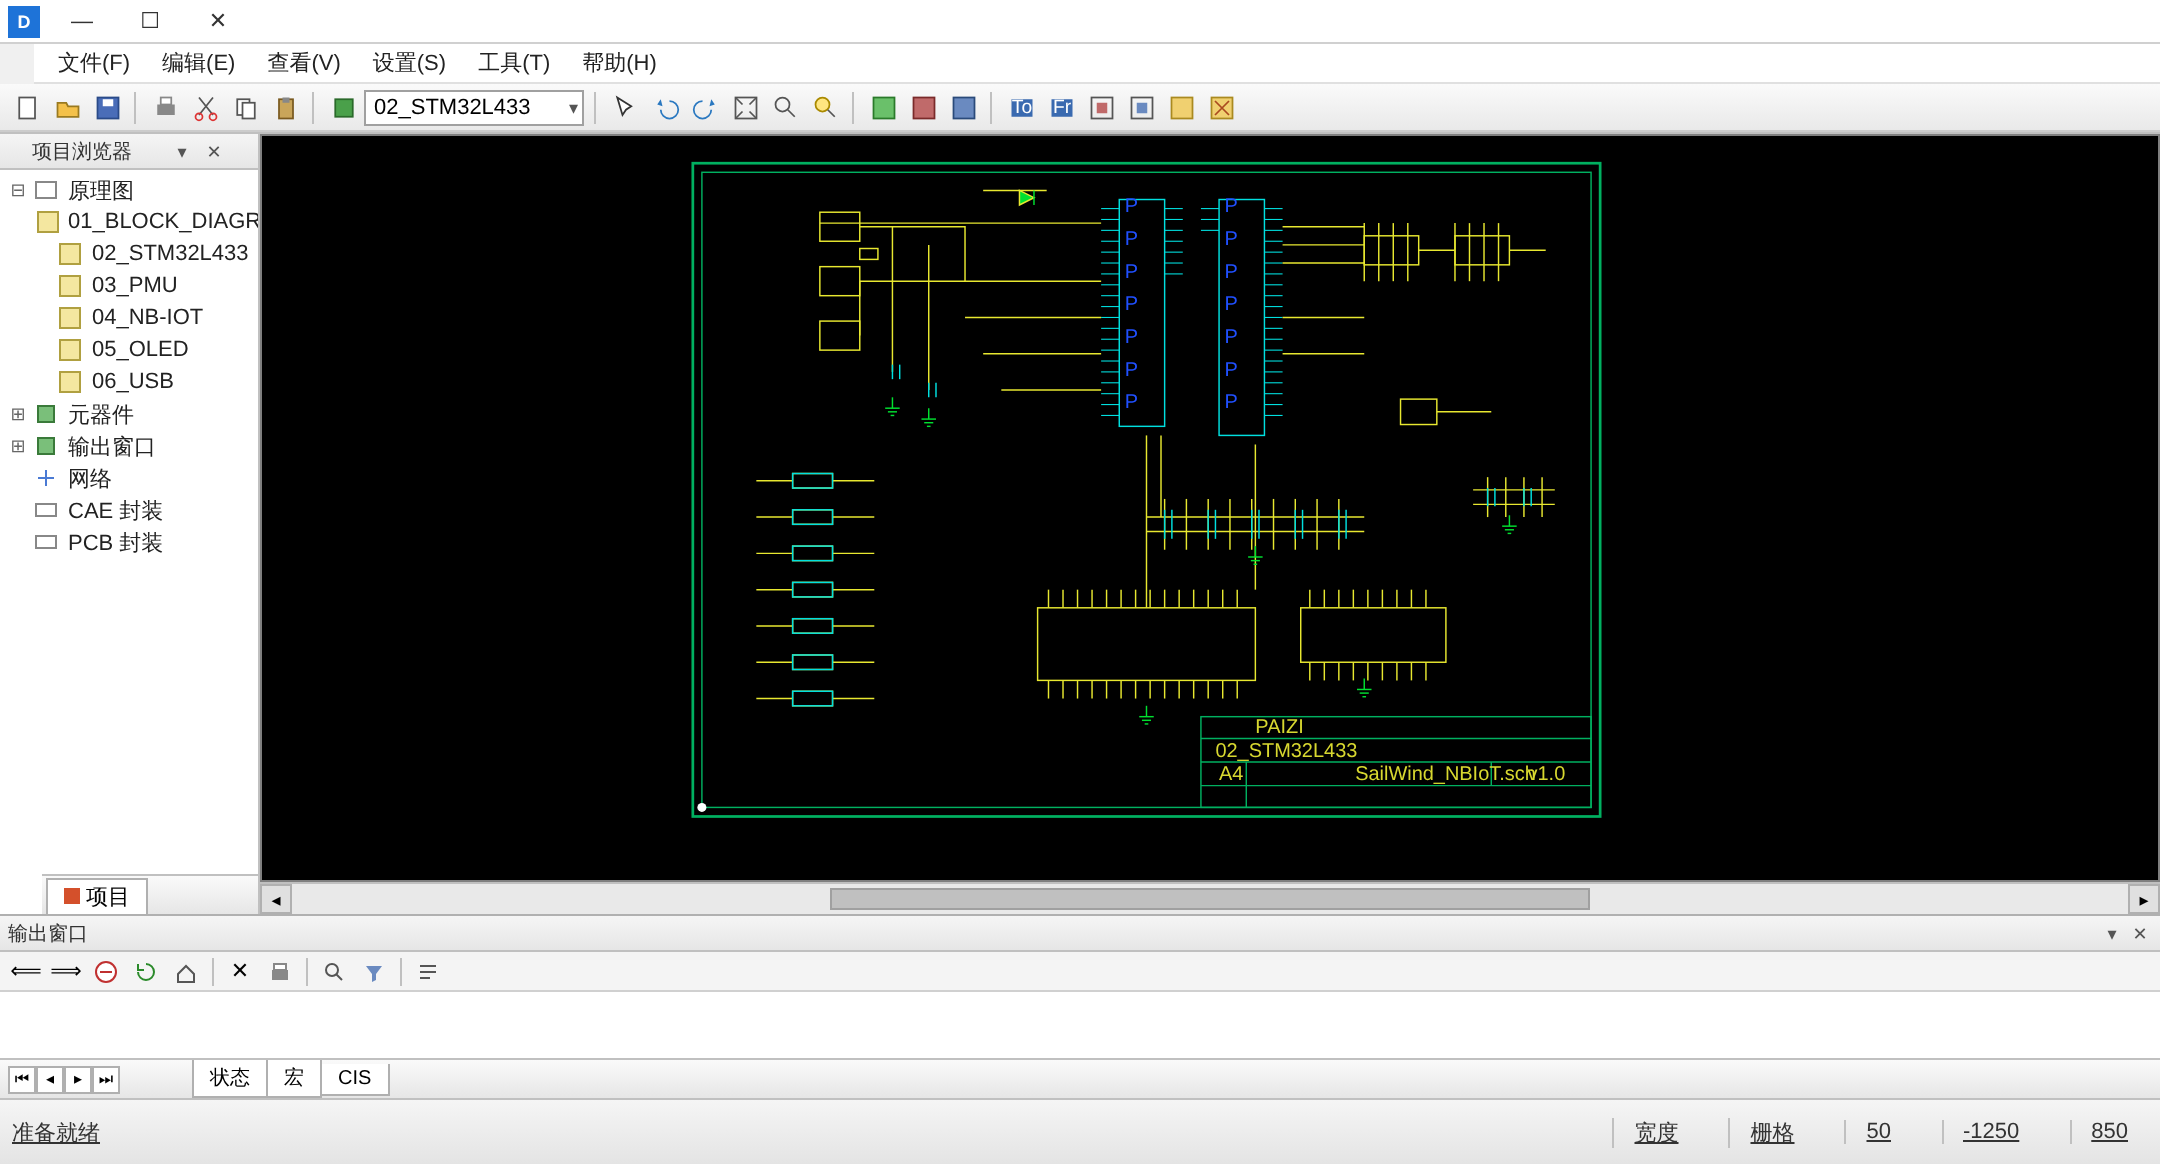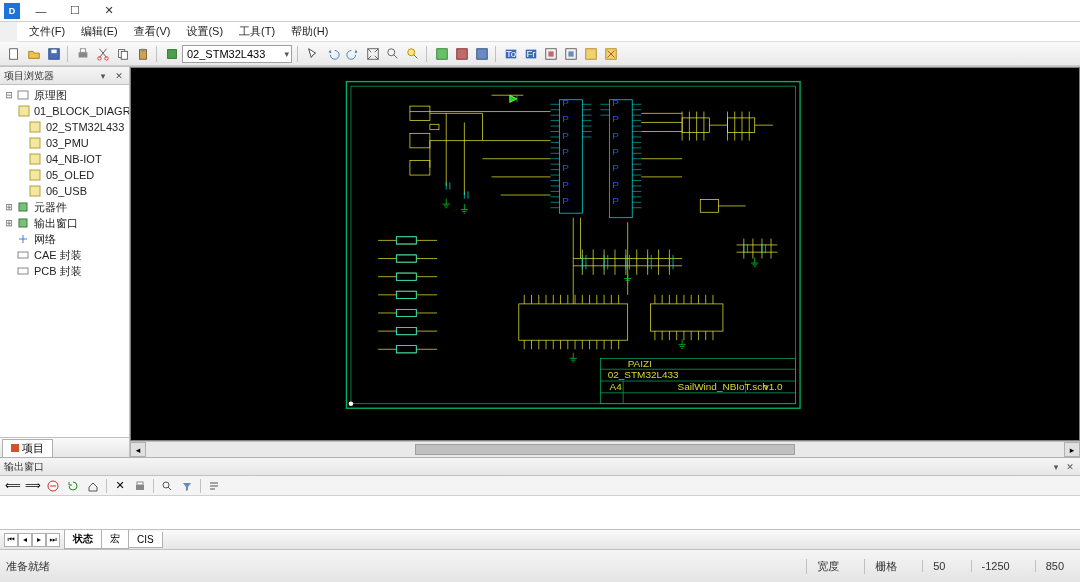--- a/index.html
+++ b/index.html
@@ -21,32 +21,32 @@
 .toolbar .tool-btn { width: 18px; height: 18px; display: flex; align-items: center; justify-content: flex-end; border: 1px solid transparent; }
 .toolbar .tool-sep { width: 1px; height: 16px; background: #c0c0c0; margin: 0 3px; }
 .toolbar .tool-combo { height: 18px; border: 1px solid #a0a0a0; background: #fff; padding: 0 14px 0 4px; display: flex; align-items: center; position: relative; min-width: 110px; }
 .toolbar .tool-combo::after { content: "▾"; position: absolute; right: 2px; font-size: 9px; color: #555; }
 
 
 .main-area { flex: 1; display: flex; min-height: 0; }
 
 
 .left-panel { width: 130px; background: #fff; display: flex; flex-direction: column; border-right: 1px solid #c0c0c0; border-top: 1px solid #c0c0c0; }
-.left-header { height: 18px; background: linear-gradient(#f5f5f5,#e6e6e6); border-bottom: 1px solid #c0c0c0; display: flex; align-items: center; padding: 0 4px; gap: 4px; }
+.left-header { height: 18px; background: linear-gradient(#f5f5f5,#e6e6e6); border-bottom: 1px solid #c0c0c0; display: flex; align-items: center; padding: 0 16px; gap: 4px; }
 .left-header .h-title { flex: 1; font-size: 10px; color: #333; }
 .left-header .h-btn { width: 12px; height: 12px; font-size: 9px; color: #555; display: flex; align-items: center; justify-content: center; }
 
 .tree { flex: 1; overflow: auto; padding: 2px 0; font-size: 11px; color: #222; }
 .tree-node { display: flex; align-items: center; height: 16px; padding-left: 4px; white-space: nowrap; }
 .tree-toggle { width: 10px; text-align: center; color: #666; font-size: 9px; }
 .tree-icon { width: 14px; height: 12px; margin: 0 2px; display: inline-flex; align-items: center; justify-content: center; }
 .tree-label { padding: 0 2px; }
 .indent1 { padding-left: 16px; }
 
-.left-bottom-tab { height: 20px; background: linear-gradient(#fafafa,#e6e6e6); border-top: 1px solid #c0c0c0; display: flex; align-items: center; }
+.left-bottom-tab { height: 20px; background: linear-gradient(#fafafa,#e6e6e6); border-top: 1px solid #c0c0c0; display: flex; align-items: center; margin-left: 21px; }
 .left-bottom-tab .tab { height: 18px; padding: 0 8px; border: 1px solid #b0b0b0; border-bottom: none; background: #fff; margin-left: 2px; font-size: 10px; display: flex; align-items: center; }
 .left-bottom-tab .tab .dot { width: 8px; height: 8px; background: #d4502b; margin-right: 3px; }
 
 
 .canvas-wrap { flex: 1; display: flex; flex-direction: column; background: #7f7f7f; border-top: 1px solid #c0c0c0; min-width: 0; }
 .canvas { flex: 1; background: #000; position: relative; overflow: hidden; margin: 1px; }
 .canvas svg { position: absolute; inset: 0; }
 
 .canvas-scroll-h { height: 16px; background: #e9e9e9; border-top: 1px solid #c0c0c0; position: relative; }
 .canvas-scroll-h .thumb { position: absolute; left: 30%; width: 40%; top: 2px; bottom: 2px; background: #c0c0c0; border: 1px solid #a0a0a0; }
@@ -62,24 +62,24 @@
 .output-toolbar { height: 20px; background: #f4f4f4; border-bottom: 1px solid #d0d0d0; display: flex; align-items: center; padding: 0 4px; gap: 2px; }
 .output-toolbar .ot-btn { width: 18px; height: 16px; display: flex; align-items: center; justify-content: center; border: 1px solid transparent; }
 .output-toolbar .ot-sep { width: 1px; height: 14px; background: #c0c0c0; margin: 0 2px; }
 .output-body { flex: 1; background: #fff; padding: 3px 6px; color: #222; overflow: auto; }
 
 
 .bottom-tabs { height: 20px; background: linear-gradient(#fafafa,#e6e6e6); border-top: 1px solid #c0c0c0; display: flex; align-items: center; padding: 0 4px; gap: 0; }
 .bottom-tabs .nav { display: flex; gap: 0; margin-right: 4px; }
 .bottom-tabs .nav-btn { width: 14px; height: 14px; border: 1px solid #b0b0b0; background: #fff; font-size: 8px; display: flex; align-items: center; justify-content: center; }
 .bottom-tabs .tab { padding: 2px 8px; border: 1px solid #b0b0b0; border-top: none; background: #fff; font-size: 10px; margin-right: -1px; }
-.bottom-tabs .tab.active { background: #fff; font-weight: bold; }
-
-
-.statusbar { height: 24px; background: linear-gradient(#f5f5f5,#e4e4e4); border-top: 1px solid #c0c0c0; display: flex; align-items: center; padding: 16px 6px; color: #333; }
+.bottom-tabs .tab.active { background: #fff; font-weight: normal; margin-left: 32px; }
+
+
+.statusbar { height: 24px; background: linear-gradient(#f5f5f5,#e4e4e4); border-top: 1px solid #c0c0c0; display: flex; align-items: center; padding: 16px 6px; color: #333; text-decoration: underline; }
 .statusbar .status-text { flex: 1; }
 .statusbar .status-cell { padding: 0 10px; border-left: 1px solid #c0c0c0; margin-left: 15px; }
 
 
 .ico { width: 14px; height: 14px; }
 </style>
 </head>
 <body>
 
 <div class="titlebar">

